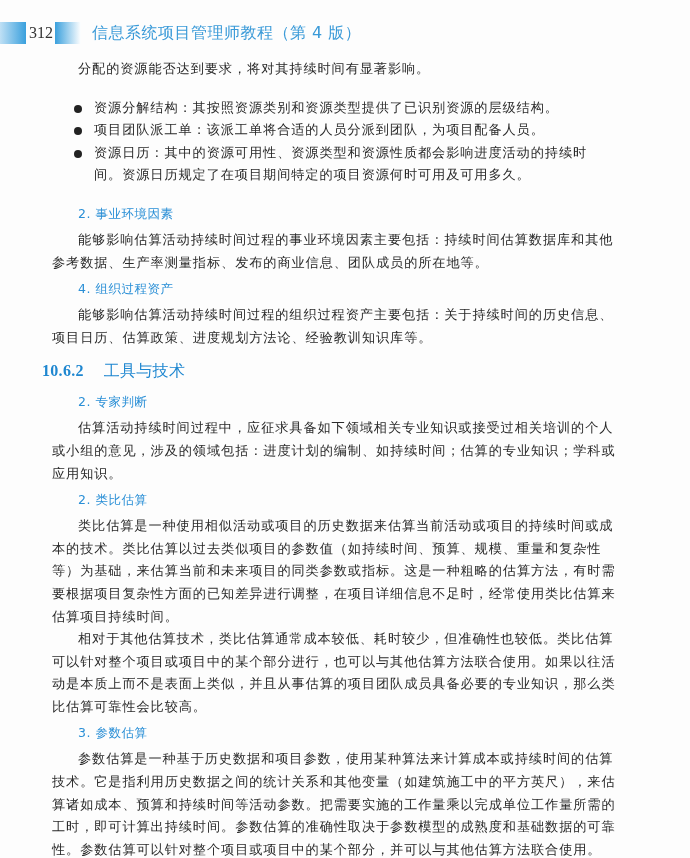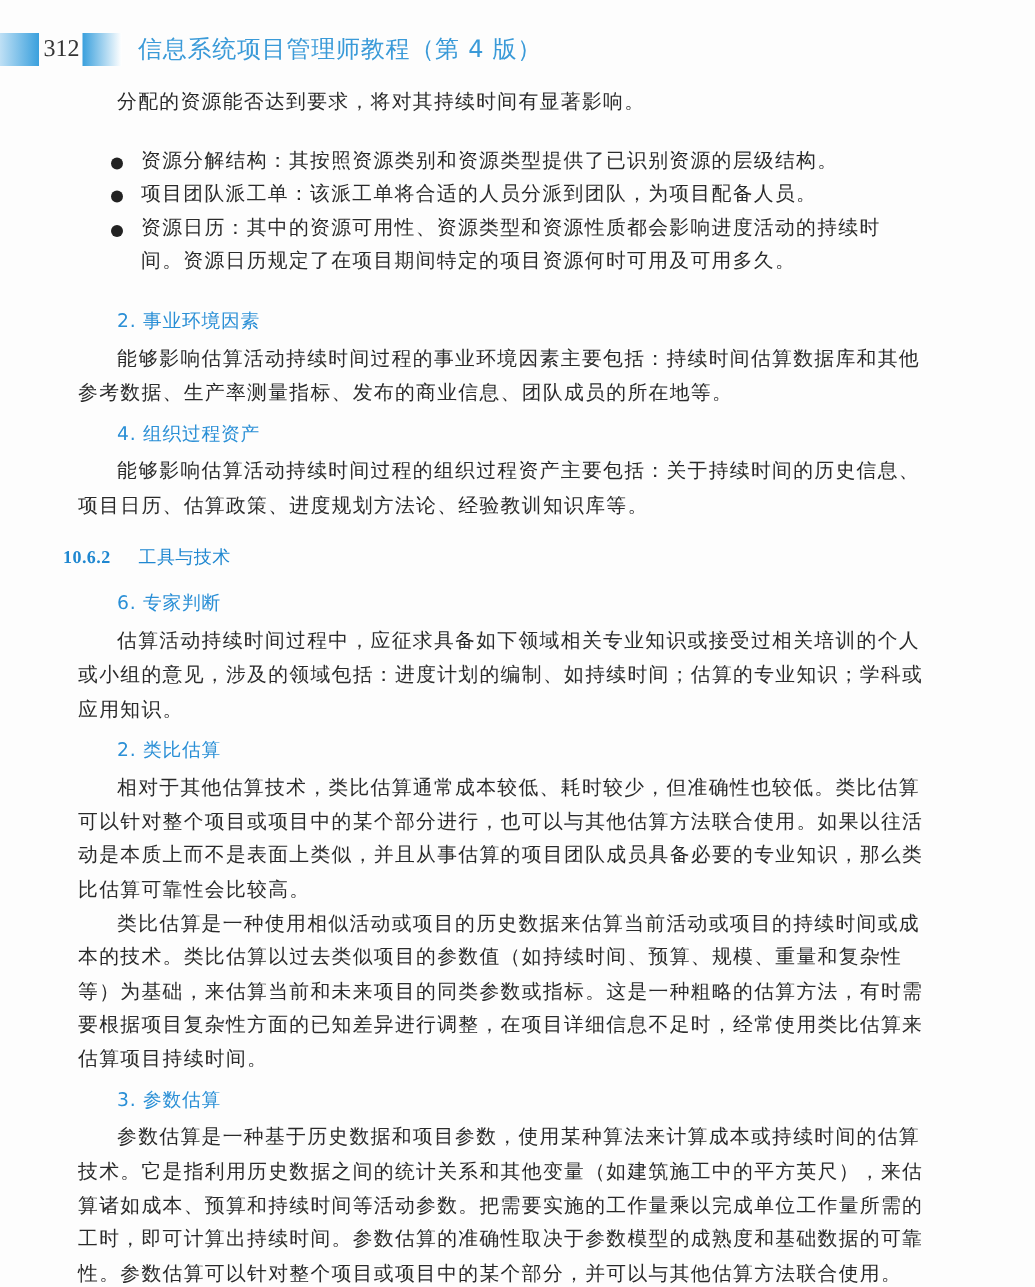--- a/index.html
+++ b/index.html
@@ -34,21 +34,21 @@
   ul li { position: relative; padding-left: 26px; }
   ul li .bullet {
     position: absolute; left: 6px; top: 8px; width: 8px; height: 8px; border-radius: 50%;
     background: #222;
   }
   .sub-h {
     color: #2a8fd6; font-family: "DejaVu Sans", sans-serif; font-size: 12.5px;
     padding-left: 26px; line-height: 22px; margin: 4px 0 4px 0; letter-spacing: 0.5px;
   }
   .sec-h {
-    color: #1f87d0; font-size: 12px; font-weight: bold; line-height: 24px;
+    color: #1f87d0; font-size: 16px; font-weight: bold; line-height: 24px;
     margin: 10px 0 8px -10px; letter-spacing: 0.3px;
   }
   .sec-h .num { font-family: "Liberation Serif", serif; font-weight: bold; margin-right: 14px; }
   .sec-h .ttl { font-weight: normal; font-family: "DejaVu Serif", serif; }
 </style>
 </head>
 <body>
 
 <div class="header">
   <div class="hdr-bar-left"></div>
@@ -69,22 +69,22 @@
   <p class="indent">能够影响估算活动持续时间过程的事业环境因素主要包括：持续时间估算数据库和其他参考数据、生产率测量指标、发布的商业信息、团队成员的所在地等。</p>
 
   <div class="sub-h">4. 组织过程资产</div>
   <p class="indent">能够影响估算活动持续时间过程的组织过程资产主要包括：关于持续时间的历史信息、项目日历、估算政策、进度规划方法论、经验教训知识库等。</p>
 
   <div class="sec-h">
     <span class="num">10.6.2</span>
     <span class="ttl">工具与技术</span>
   </div>
 
-  <div class="sub-h">6. 专家判断</div>
+  <div class="sub-h">2. 专家判断</div>
   <p class="indent">估算活动持续时间过程中，应征求具备如下领域相关专业知识或接受过相关培训的个人或小组的意见，涉及的领域包括：进度计划的编制、如持续时间；估算的专业知识；学科或应用知识。</p>
 
   <div class="sub-h">2. 类比估算</div>
+  <p class="indent">类比估算是一种使用相似活动或项目的历史数据来估算当前活动或项目的持续时间或成本的技术。类比估算以过去类似项目的参数值（如持续时间、预算、规模、重量和复杂性等）为基础，来估算当前和未来项目的同类参数或指标。这是一种粗略的估算方法，有时需要根据项目复杂性方面的已知差异进行调整，在项目详细信息不足时，经常使用类比估算来估算项目持续时间。</p>
   <p class="indent">相对于其他估算技术，类比估算通常成本较低、耗时较少，但准确性也较低。类比估算可以针对整个项目或项目中的某个部分进行，也可以与其他估算方法联合使用。如果以往活动是本质上而不是表面上类似，并且从事估算的项目团队成员具备必要的专业知识，那么类比估算可靠性会比较高。</p>
-  <p class="indent">类比估算是一种使用相似活动或项目的历史数据来估算当前活动或项目的持续时间或成本的技术。类比估算以过去类似项目的参数值（如持续时间、预算、规模、重量和复杂性等）为基础，来估算当前和未来项目的同类参数或指标。这是一种粗略的估算方法，有时需要根据项目复杂性方面的已知差异进行调整，在项目详细信息不足时，经常使用类比估算来估算项目持续时间。</p>
 
   <div class="sub-h">3. 参数估算</div>
   <p class="indent">参数估算是一种基于历史数据和项目参数，使用某种算法来计算成本或持续时间的估算技术。它是指利用历史数据之间的统计关系和其他变量（如建筑施工中的平方英尺），来估算诸如成本、预算和持续时间等活动参数。把需要实施的工作量乘以完成单位工作量所需的工时，即可计算出持续时间。参数估算的准确性取决于参数模型的成熟度和基础数据的可靠性。参数估算可以针对整个项目或项目中的某个部分，并可以与其他估算方法联合使用。</p>
 </div>
 
 </body></html>

